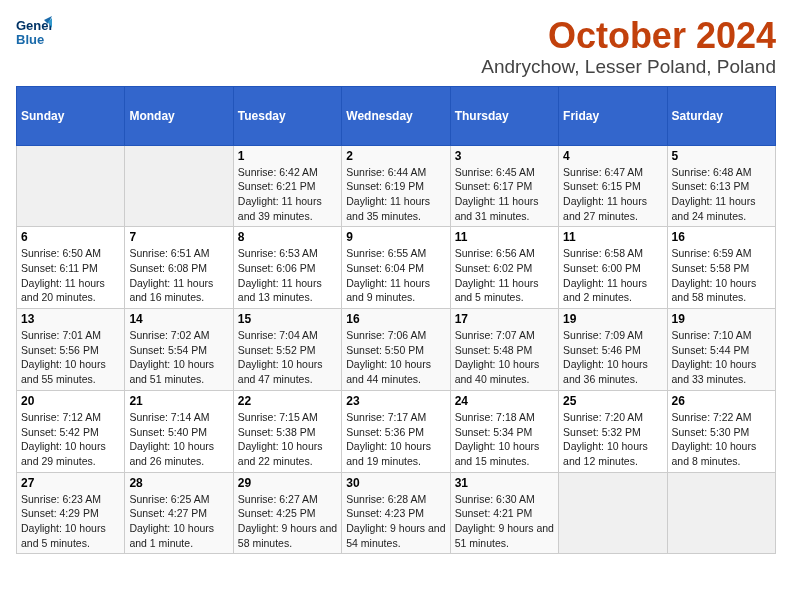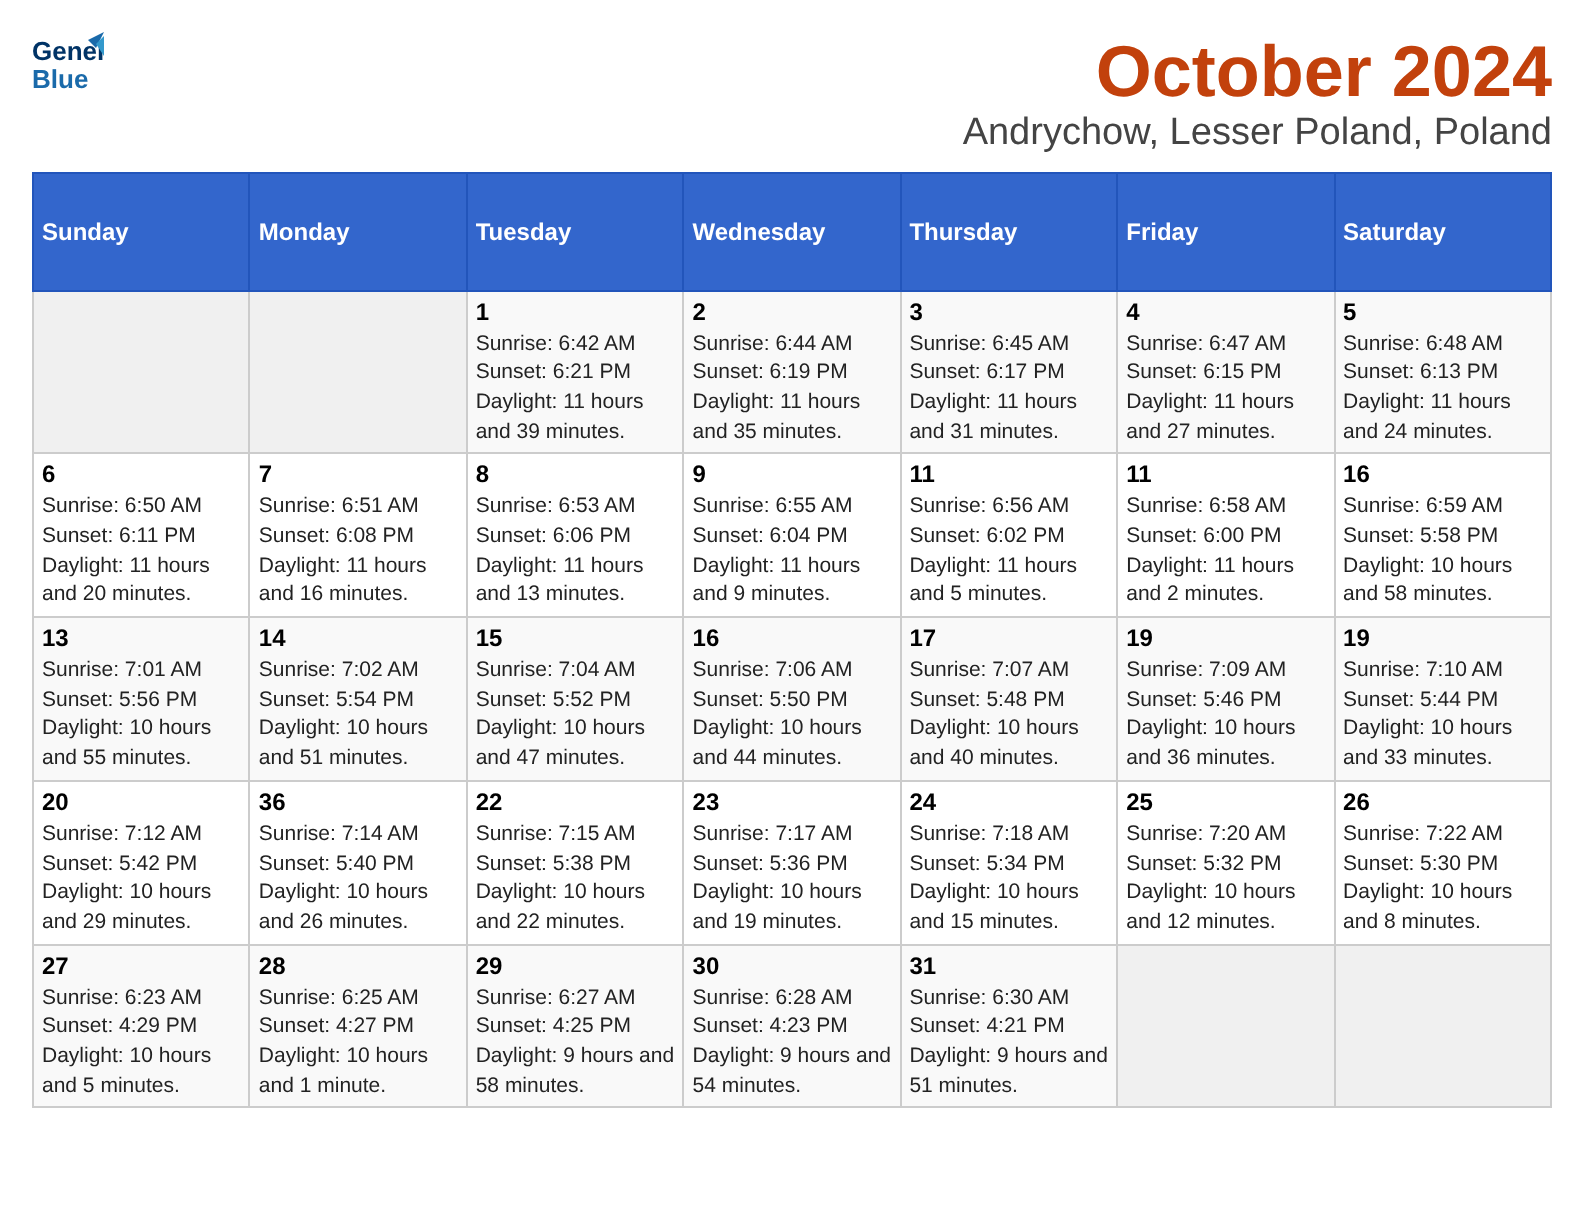--- a/index.html
+++ b/index.html
@@ -195,21 +195,21 @@
           <span class="day-num">19</span>
           <div class="day-info">Sunrise: 7:10 AM<br>Sunset: 5:44 PM<br>Daylight: 10 hours and 33 minutes.</div>
         </td>
       </tr>
       <tr>
         <td>
           <span class="day-num">20</span>
           <div class="day-info">Sunrise: 7:12 AM<br>Sunset: 5:42 PM<br>Daylight: 10 hours and 29 minutes.</div>
         </td>
         <td>
-          <span class="day-num">36</span>
+          <span class="day-num">21</span>
           <div class="day-info">Sunrise: 7:14 AM<br>Sunset: 5:40 PM<br>Daylight: 10 hours and 26 minutes.</div>
         </td>
         <td>
           <span class="day-num">22</span>
           <div class="day-info">Sunrise: 7:15 AM<br>Sunset: 5:38 PM<br>Daylight: 10 hours and 22 minutes.</div>
         </td>
         <td>
           <span class="day-num">23</span>
           <div class="day-info">Sunrise: 7:17 AM<br>Sunset: 5:36 PM<br>Daylight: 10 hours and 19 minutes.</div>
         </td>

